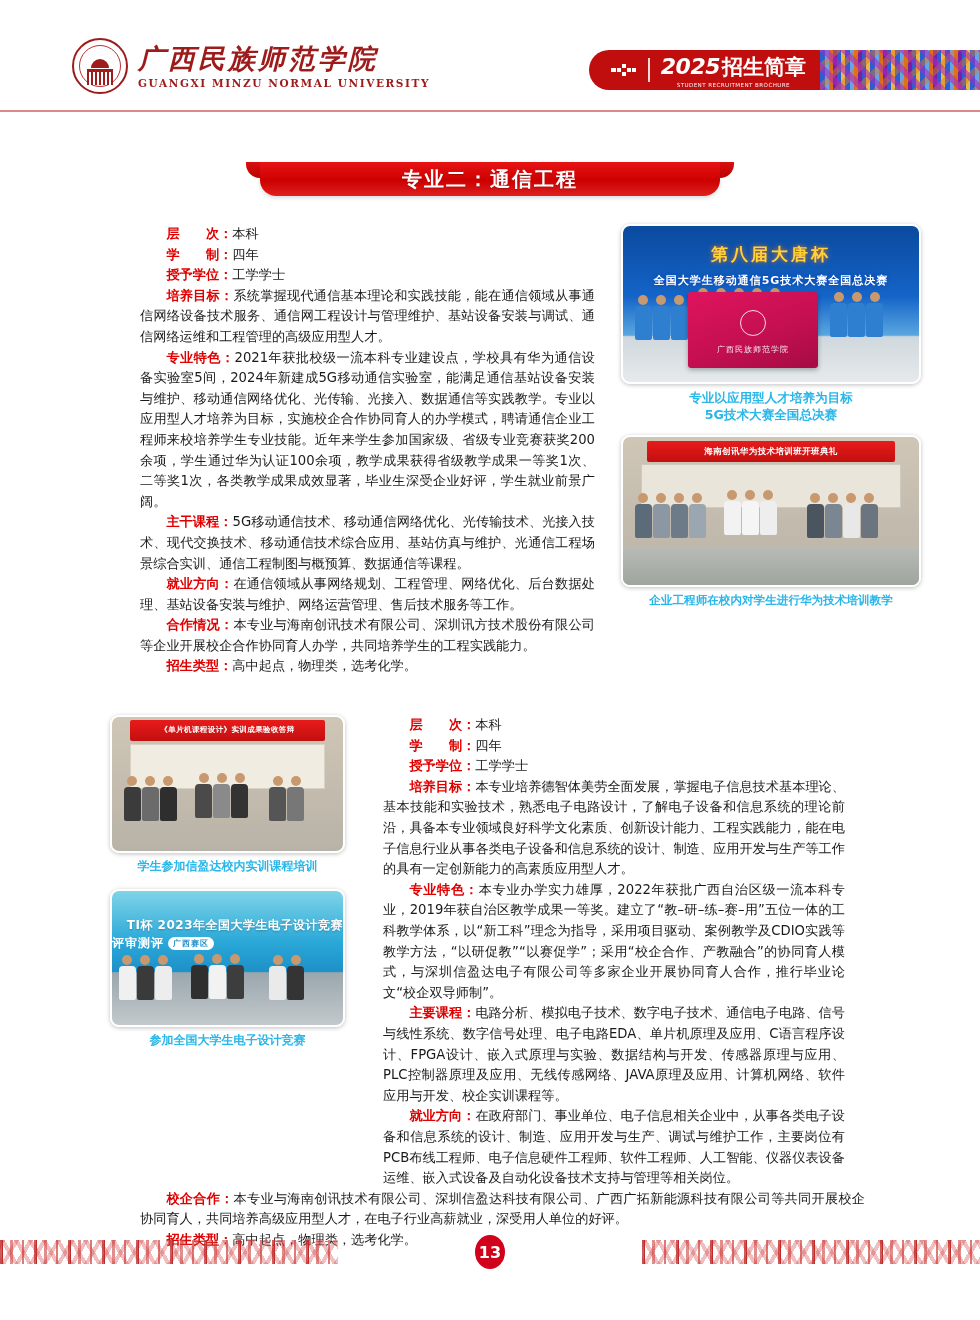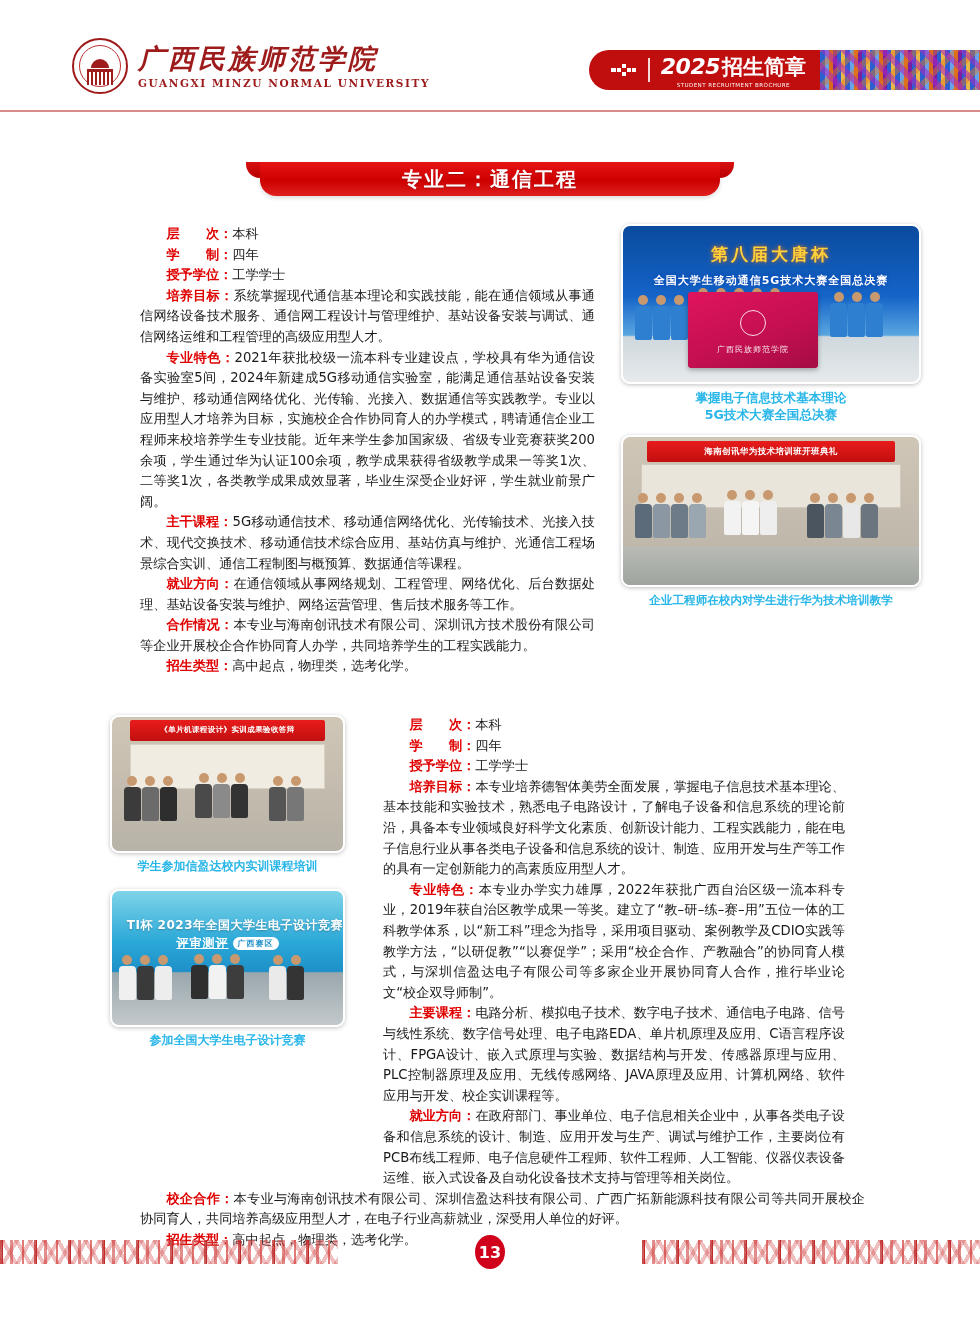--- a/index.html
+++ b/index.html
@@ -250,22 +250,22 @@
   
   .ph-ti { background: linear-gradient(180deg,#7fd4e8 0%, #2aa8d8 38%, #1e90c8 60%, #9aa7ad 61%, #c3c9cc 100%); }
   .ti-title {
     position: absolute; left: 0; right: 0; top: 19%;
     text-align: right; color: #fff; font-weight: bold;
     font-size: 12px; letter-spacing: .5px;
     text-shadow: 0 1px 2px rgba(0,0,0,.25);
   }
   .ti-sub {
     position: absolute; left: 0; right: 0; top: 33%;
-    text-align: center; color: #fff; font-weight: bold;
-    font-size: 12px; letter-spacing: 1px; text-decoration: underline;
+    color: #fff; font-weight: bold;
+    font-size: 12px; letter-spacing: 1px;
   }
   .ti-badge {
     display: inline-block; background: #fff; color: #1e90c8;
     font-size: 8px; padding: 1px 5px; border-radius: 7px;
     vertical-align: middle; margin-left: 4px; font-weight: bold;
   }
 
   
   .footer {
     position: absolute;
@@ -447,21 +447,21 @@
               <div class="head"></div>
               <div class="body" style="background:#2f7fd0"></div>
             </div>
         </div>
         <div class="flagbox">
           <div class="fseal"></div>
           <div class="ftxt">广西民族师范学院</div>
         </div>
       </div>
       <div class="cap">
-        <div>掌握电子信息技术基本理论</div>
+        <div>专业以应用型人才培养为目标</div>
         <div>5G技术大赛全国总决赛</div>
       </div>
 
       <div class="photo ph-train" style="height:152px; margin-top:12px;padding-left:32px;">
         <div class="banner-red3">
           <span class="b3t">海南创讯华为技术培训班开班典礼</span>
         </div>
         <div class="wallboard"></div>
         <div class="crowd-row" style="left:4%; top:38%;">
           <div class="person">

